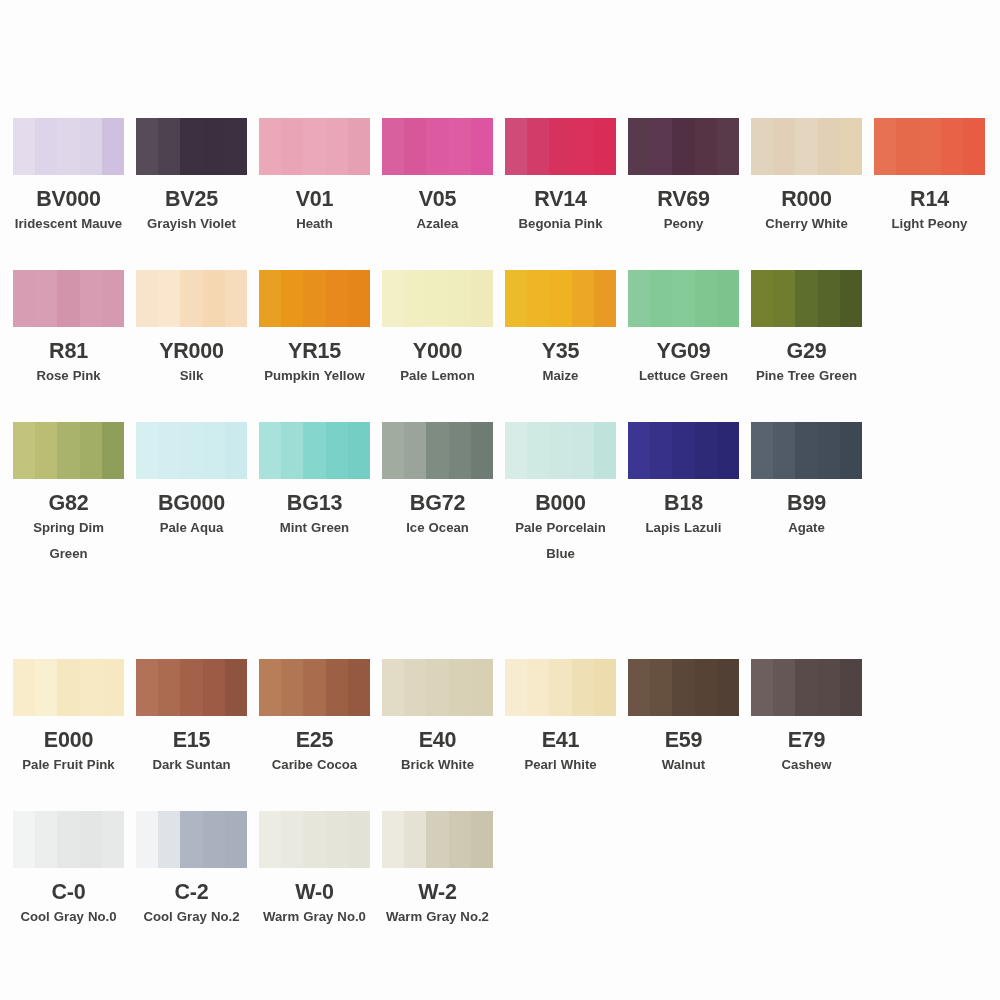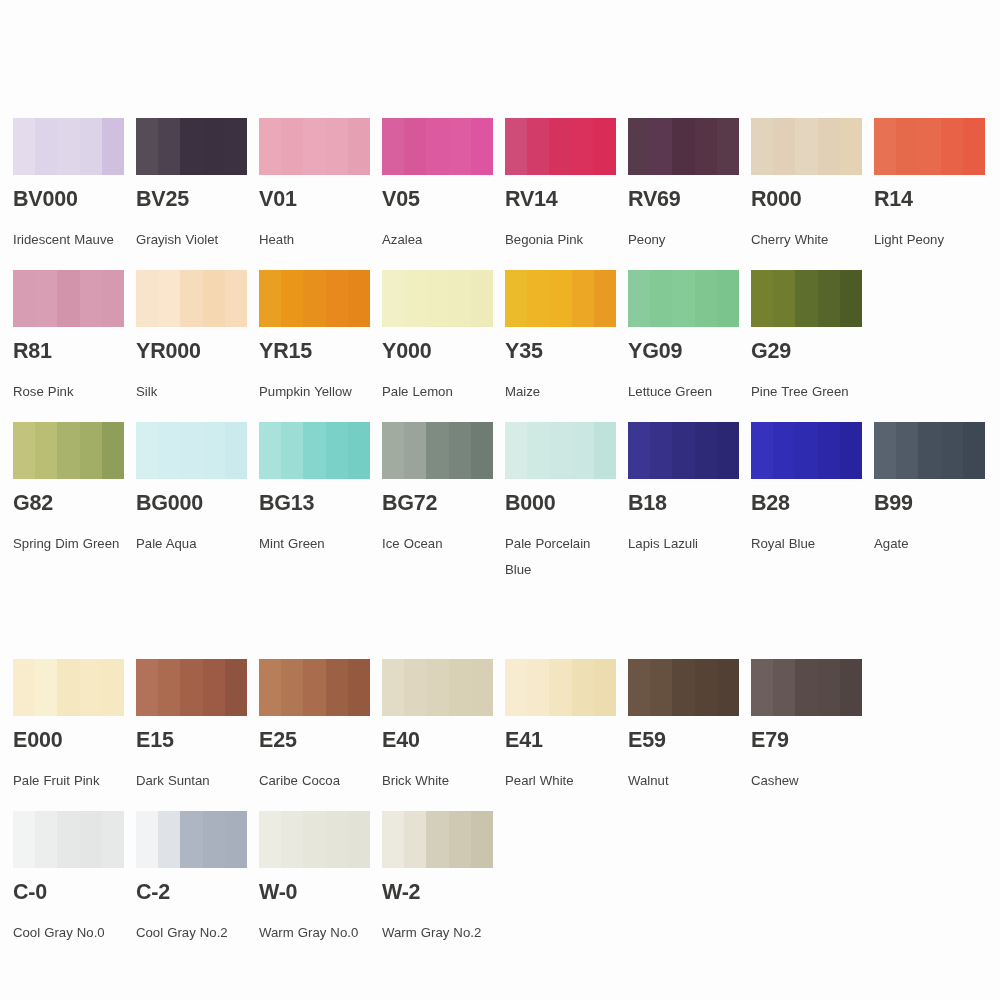--- a/index.html
+++ b/index.html
@@ -20,20 +20,21 @@
     width: 1000px;
     height: 1000px;
     background: #fdfdfd;
   }
 
   .swatch-grid {
     position: absolute;
     left: 13px;
     top: 118px;
     width: 975px;
+    text-align: center;
   }
 
   .swatch-row {
     display: flex;
     align-items: flex-start;
   }
 
   .swatch-cell {
     width: 111px;
     margin-right: 12px;
@@ -53,24 +54,24 @@
     font-weight: bold;
     color: #3a3a38;
     letter-spacing: -0.2px;
     margin-top: 14px;
     line-height: 1;
     white-space: nowrap;
   }
 
   .swatch-name {
     font-size: 13.2px;
-    font-weight: normal;
+    font-weight: bold;
     color: #434341;
     line-height: 1.98;
-    margin-top: 16px;
+    margin-top: 0;
     word-spacing: 0.4px;
   }
 
   
   .row-h-normal { height: 152px; }
   .row-h-tall   { height: 237px; }
 </style>
 </head>
 <body>
 
@@ -180,25 +181,20 @@
           <div class="swatch-chip" style="background: linear-gradient(to right, rgb(216, 236, 231) 0%, rgb(216, 236, 231) 20%, rgb(207, 233, 227) 20%, rgb(207, 233, 227) 40%, rgb(205, 232, 226) 40%, rgb(205, 232, 226) 60%, rgb(203, 231, 225) 60%, rgb(203, 231, 225) 80%, rgb(191, 226, 218) 80%, rgb(191, 226, 218) 100%);"></div>
           <div class="swatch-code">B000</div>
           <div class="swatch-name">Pale Porcelain Blue</div>
         </div>
         <div class="swatch-cell">
           <div class="swatch-chip" style="background: linear-gradient(to right, rgb(60, 54, 147) 0%, rgb(60, 54, 147) 20%, rgb(55, 49, 137) 20%, rgb(55, 49, 137) 40%, rgb(51, 45, 128) 40%, rgb(51, 45, 128) 60%, rgb(47, 42, 120) 60%, rgb(47, 42, 120) 80%, rgb(44, 39, 114) 80%, rgb(44, 39, 114) 100%);"></div>
           <div class="swatch-code">B18</div>
           <div class="swatch-name">Lapis Lazuli</div>
         </div>
         <div class="swatch-cell">
-          <div class="swatch-chip" style="background: linear-gradient(to right, rgb(55, 50, 189) 0%, rgb(55, 50, 189) 20%, rgb(50, 45, 182) 20%, rgb(50, 45, 182) 40%, rgb(47, 43, 176) 40%, rgb(47, 43, 176) 60%, rgb(43, 39, 168) 60%, rgb(43, 39, 168) 80%, rgb(40, 36, 160) 80%, rgb(40, 36, 160) 100%);"></div>
-          <div class="swatch-code">B28</div>
-          <div class="swatch-name">Royal Blue</div>
-        </div>
-        <div class="swatch-cell">
           <div class="swatch-chip" style="background: linear-gradient(to right, rgb(89, 99, 111) 0%, rgb(89, 99, 111) 20%, rgb(81, 91, 104) 20%, rgb(81, 91, 104) 40%, rgb(70, 79, 92) 40%, rgb(70, 79, 92) 60%, rgb(67, 76, 89) 60%, rgb(67, 76, 89) 80%, rgb(62, 71, 84) 80%, rgb(62, 71, 84) 100%);"></div>
           <div class="swatch-code">B99</div>
           <div class="swatch-name">Agate</div>
         </div>
       </div>
       <div class="swatch-row row-h-normal">
         <div class="swatch-cell">
           <div class="swatch-chip" style="background: linear-gradient(to right, rgb(248, 236, 203) 0%, rgb(248, 236, 203) 20%, rgb(249, 239, 209) 20%, rgb(249, 239, 209) 40%, rgb(245, 231, 191) 40%, rgb(245, 231, 191) 60%, rgb(246, 233, 196) 60%, rgb(246, 233, 196) 80%, rgb(246, 232, 192) 80%, rgb(246, 232, 192) 100%);"></div>
           <div class="swatch-code">E000</div>
           <div class="swatch-name">Pale Fruit Pink</div>

